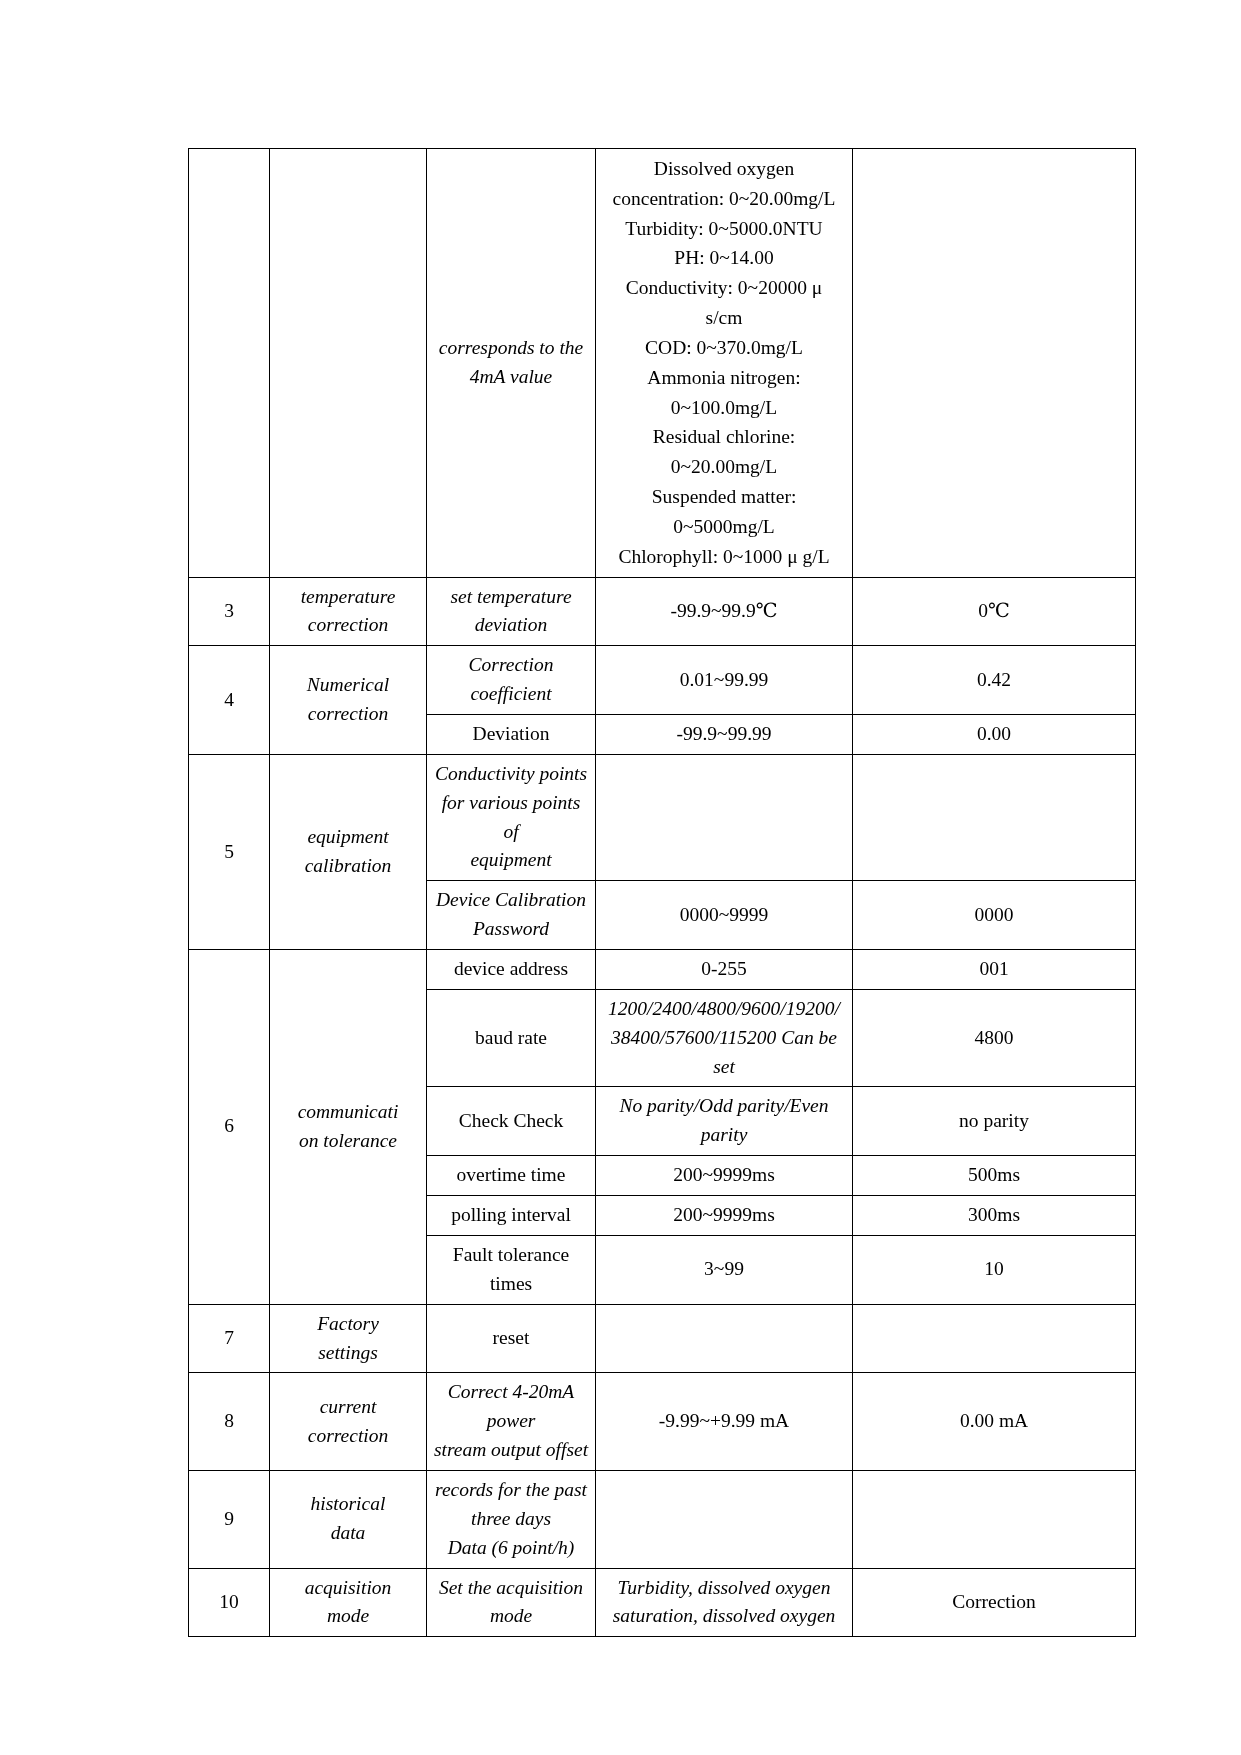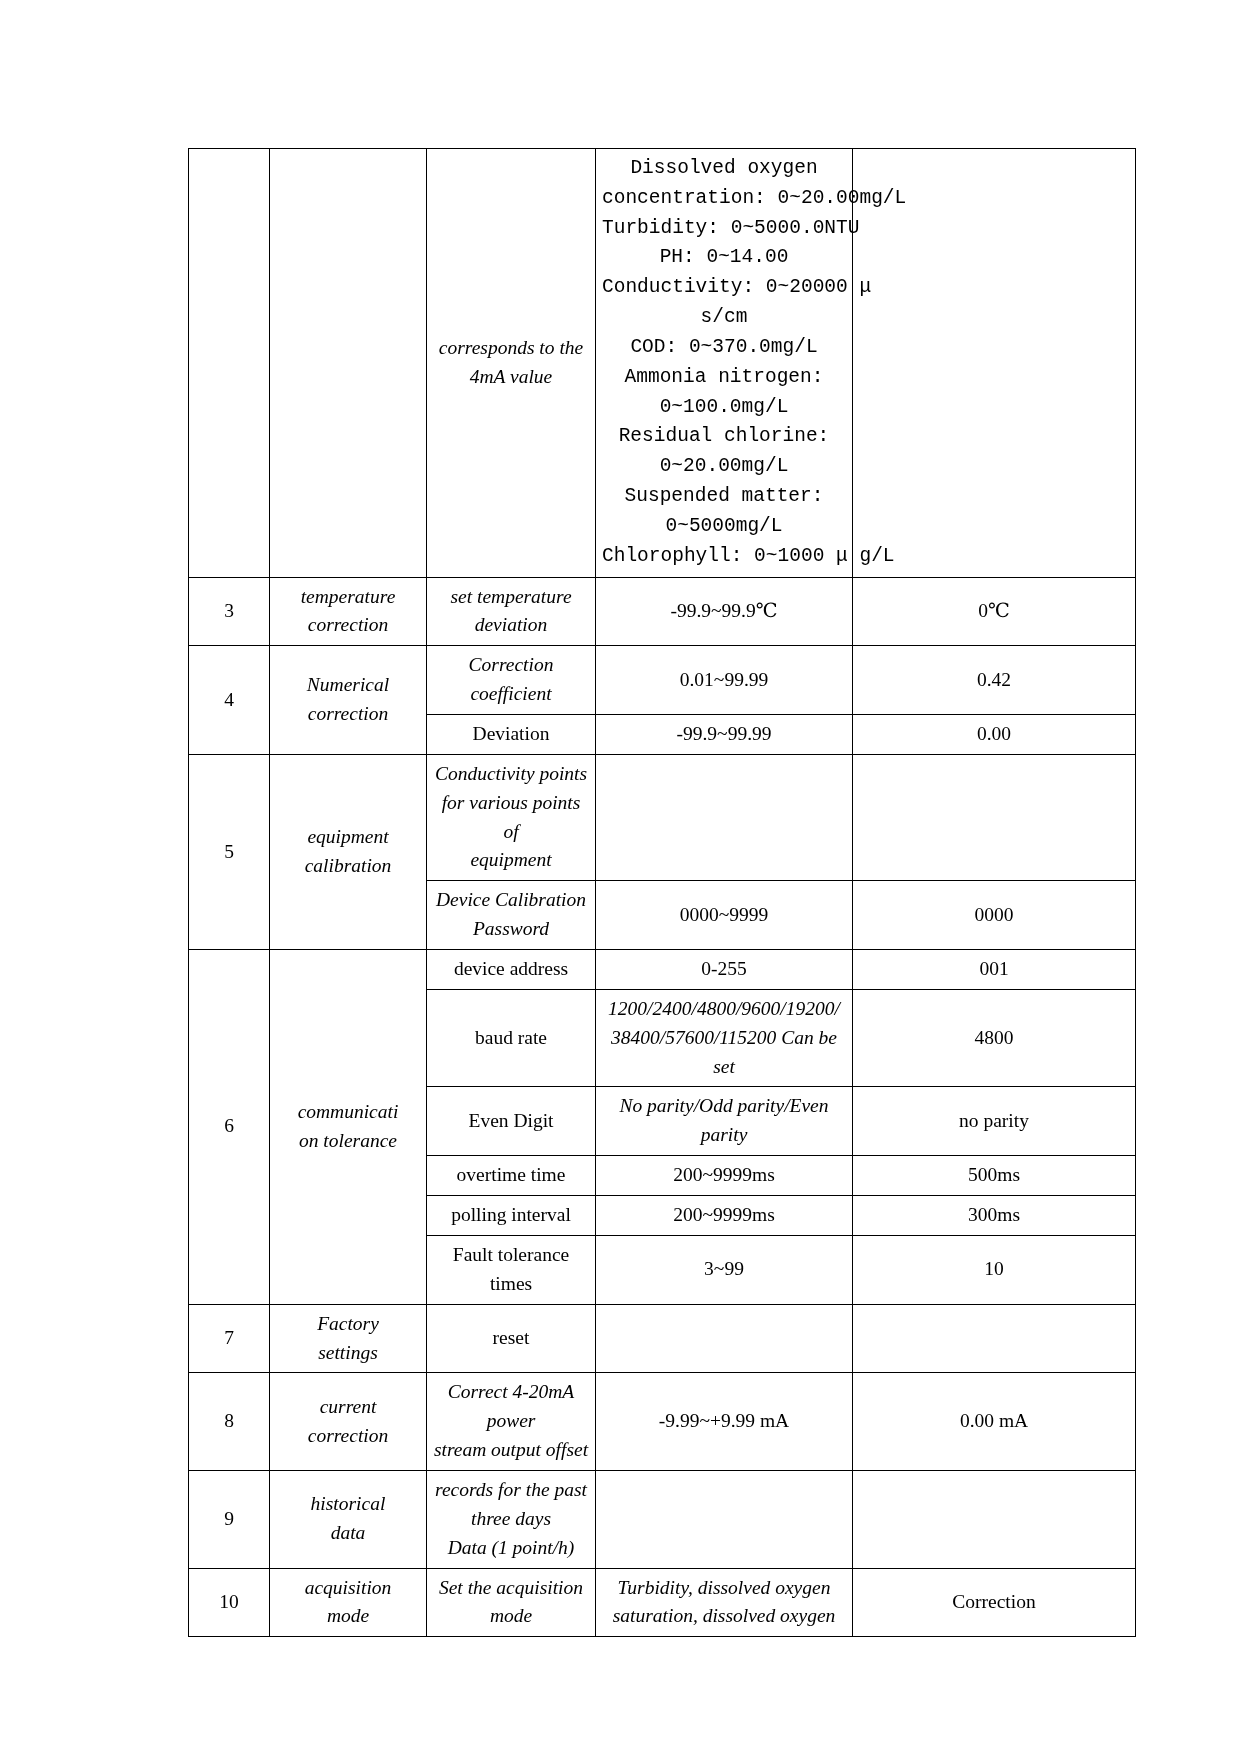--- a/index.html
+++ b/index.html
@@ -50,21 +50,21 @@
   td.range    { width: 244px; }
   td.defval   { width: 270px; }
 
   
   td.range-left {
     text-align: left;
     vertical-align: top;
     padding-top: 6px;
     line-height: 1.53;
   }
-  td.range-left .ln { display: block; white-space: nowrap; font-family: Liberation Mono, monospace; }
+  td.range-left .ln { display: block; white-space: nowrap; }
 
   
   .stack { display: block; }
   .stack .ln { display: block; font-style: italic; }
 </style>
 </head>
 <body>
 
 <div class="page">
   <div class="table-wrap">
@@ -190,21 +190,21 @@
             <span class="stack">
               <span class="ln">1200/2400/4800/9600/19200/</span>
               <span class="ln">38400/57600/115200 Can be</span>
               <span class="ln">set</span>
             </span>
           </td>
           <td class="defval">4800</td>
         </tr>
 
         <tr>
-          <td class="item">Even Digit</td>
+          <td class="item">Check Check</td>
           <td class="range">
             <span class="stack">
               <span class="ln">No parity/Odd parity/Even</span>
               <span class="ln">parity</span>
             </span>
           </td>
           <td class="defval">no parity</td>
         </tr>
 
         <tr>
@@ -262,21 +262,21 @@
           <td class="cat">
             <span class="stack">
               <span class="ln">historical</span>
               <span class="ln">data</span>
             </span>
           </td>
           <td class="item">
             <span class="stack">
               <span class="ln">records for the past</span>
               <span class="ln">three days</span>
-              <span class="ln">Data (1 point/h)</span>
+              <span class="ln">Data (6 point/h)</span>
             </span>
           </td>
           <td class="range"></td>
           <td class="defval"></td>
         </tr>
 
         <tr>
           <td class="idx">10</td>
           <td class="cat">
             <span class="stack">

